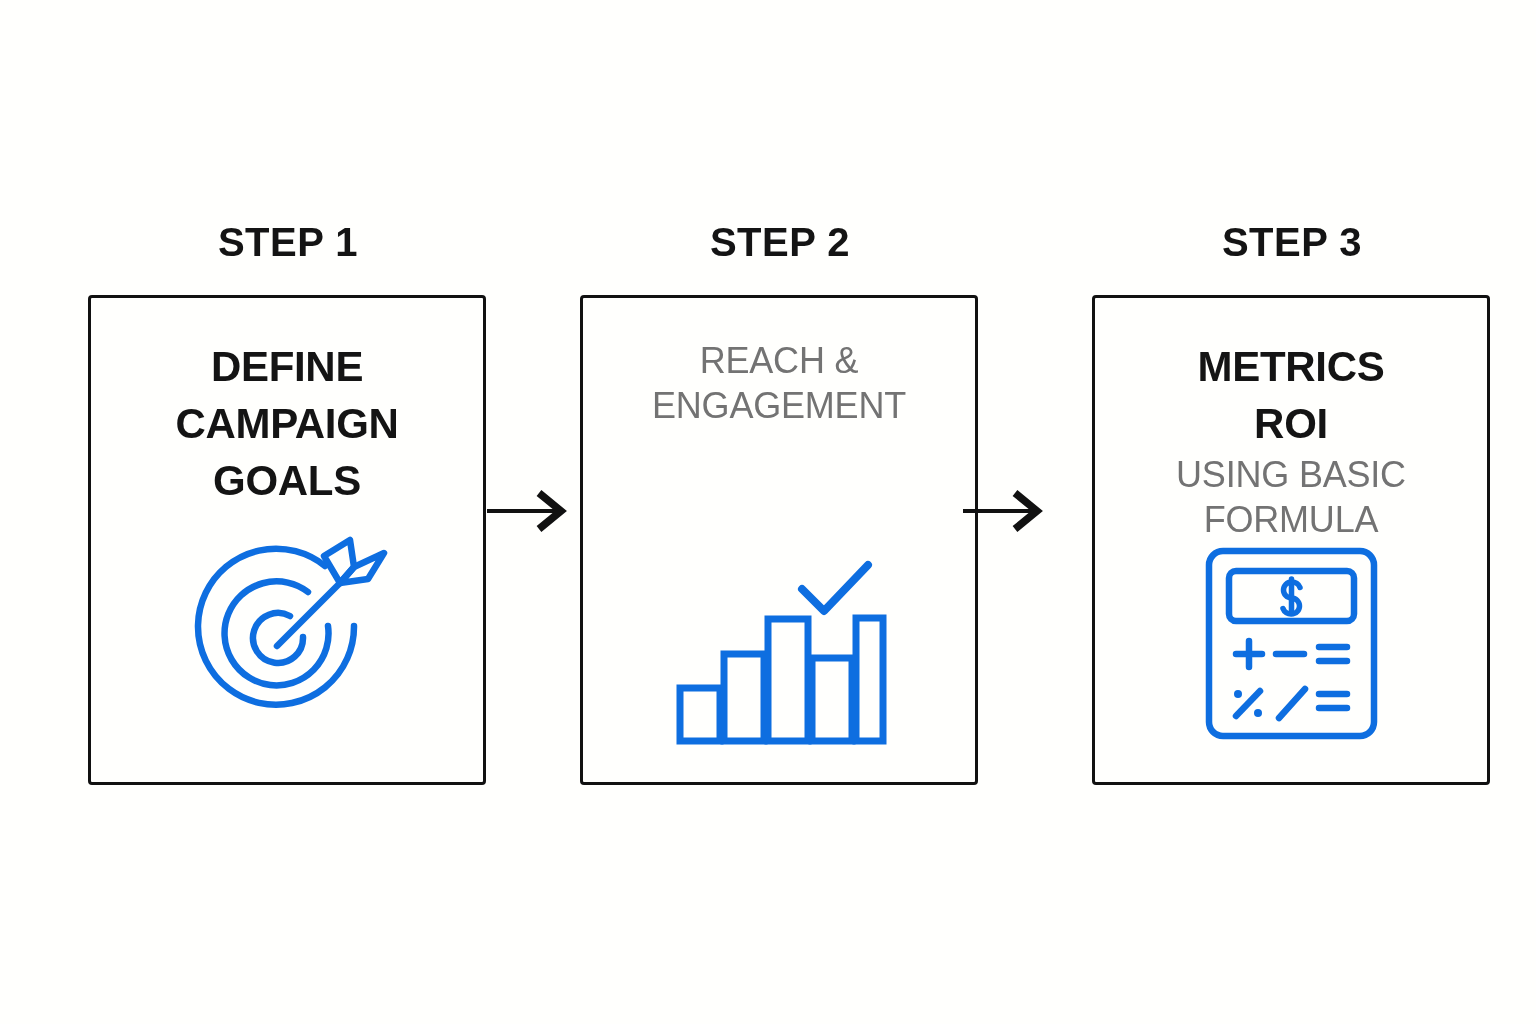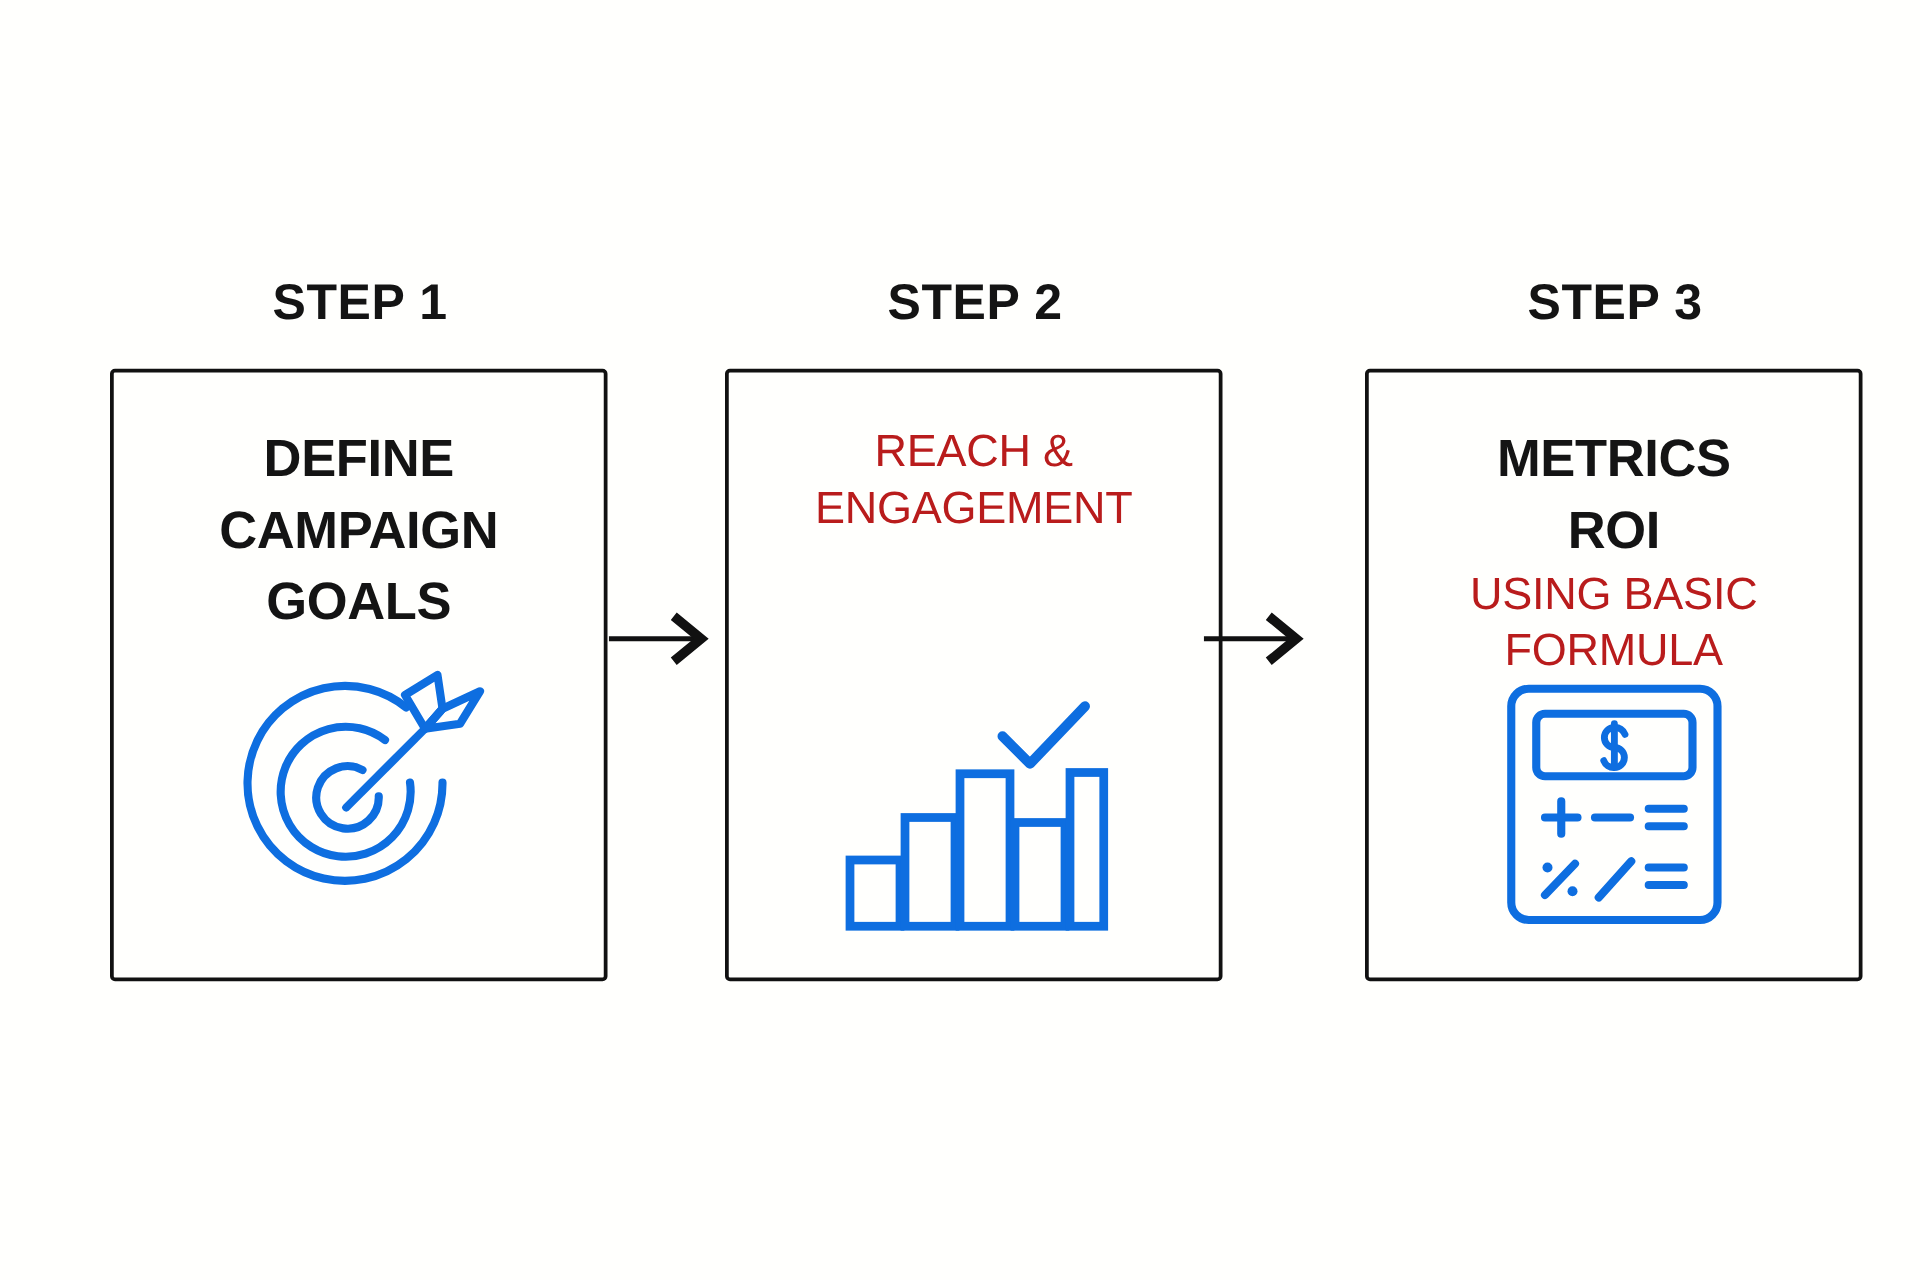--- a/index.html
+++ b/index.html
@@ -68,21 +68,21 @@
     font-weight: bold;
     line-height: 57px;
     color: #141414;
     letter-spacing: -0.3px;
     white-space: pre-line;
   }
   .card-sub {
     font-size: 36px;
     font-weight: normal;
     line-height: 45px;
-    color: #b91c1c;
+    color: #737373;
     letter-spacing: -0.2px;
     white-space: pre-line;
   }
 
   .icon-wrap {
     position: absolute;
     left: 0;
     right: 0;
     display: flex;
     justify-content: center;

